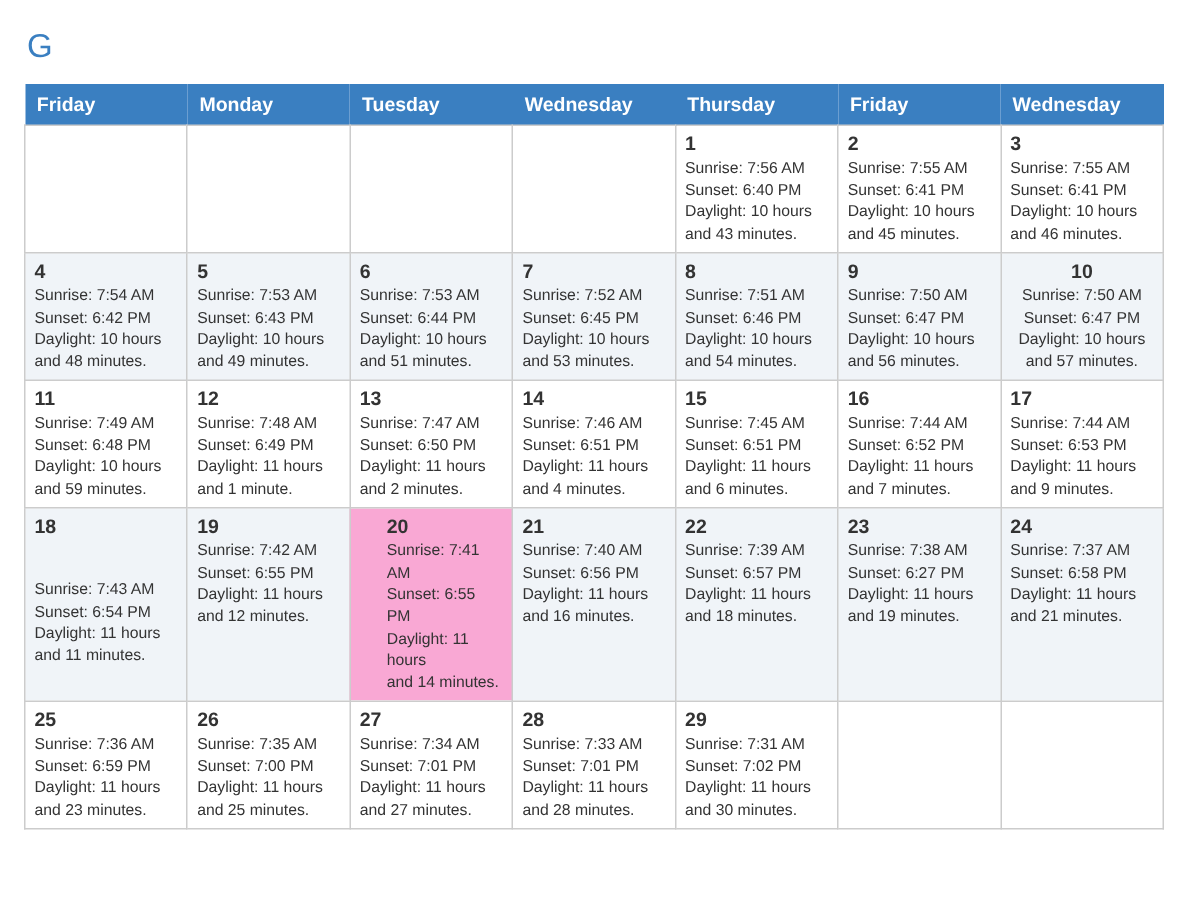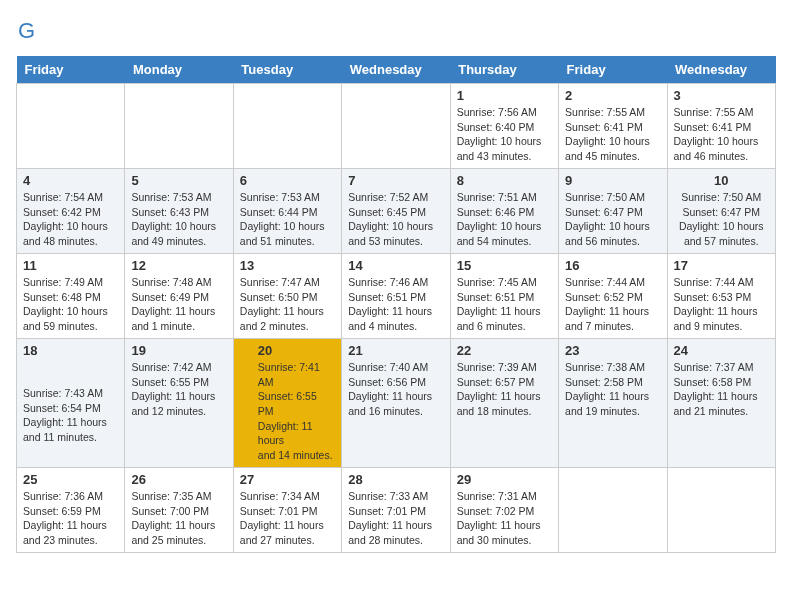--- a/index.html
+++ b/index.html
@@ -254,21 +254,21 @@
 Daylight: 11 hours
 and 11 minutes.</div>
         </td>
         <td style="background: rgb(240, 244, 248);">
           <span class="day-num">19</span>
           <div class="day-info" style="white-space: pre-line;">Sunrise: 7:42 AM
 Sunset: 6:55 PM
 Daylight: 11 hours
 and 12 minutes.</div>
         </td>
-        <td style="background: #eab308; padding-left: 24px;">
+        <td style="background: #f9a8d4; padding-left: 24px;">
           <span class="day-num">20</span>
           <div class="day-info" style="white-space: pre-line;">Sunrise: 7:41 AM
 Sunset: 6:55 PM
 Daylight: 11 hours
 and 14 minutes.</div>
         </td>
         <td style="background: rgb(240, 244, 248);">
           <span class="day-num">21</span>
           <div class="day-info" style="white-space: pre-line;">Sunrise: 7:40 AM
 Sunset: 6:56 PM
@@ -278,21 +278,21 @@
         <td style="background: rgb(240, 244, 248);">
           <span class="day-num">22</span>
           <div class="day-info" style="white-space: pre-line;">Sunrise: 7:39 AM
 Sunset: 6:57 PM
 Daylight: 11 hours
 and 18 minutes.</div>
         </td>
         <td style="background: rgb(240, 244, 248);">
           <span class="day-num">23</span>
           <div class="day-info" style="white-space: pre-line;">Sunrise: 7:38 AM
-Sunset: 2:58 PM
+Sunset: 6:27 PM
 Daylight: 11 hours
 and 19 minutes.</div>
         </td>
         <td style="background: rgb(240, 244, 248);">
           <span class="day-num">24</span>
           <div class="day-info" style="white-space: pre-line;">Sunrise: 7:37 AM
 Sunset: 6:58 PM
 Daylight: 11 hours
 and 21 minutes.</div>
         </td>

